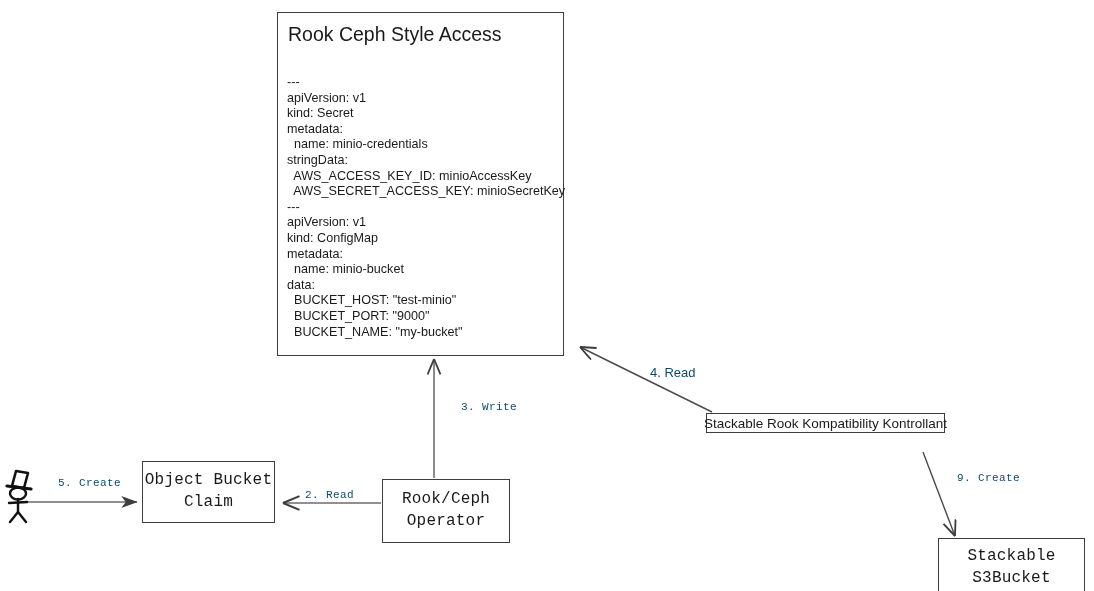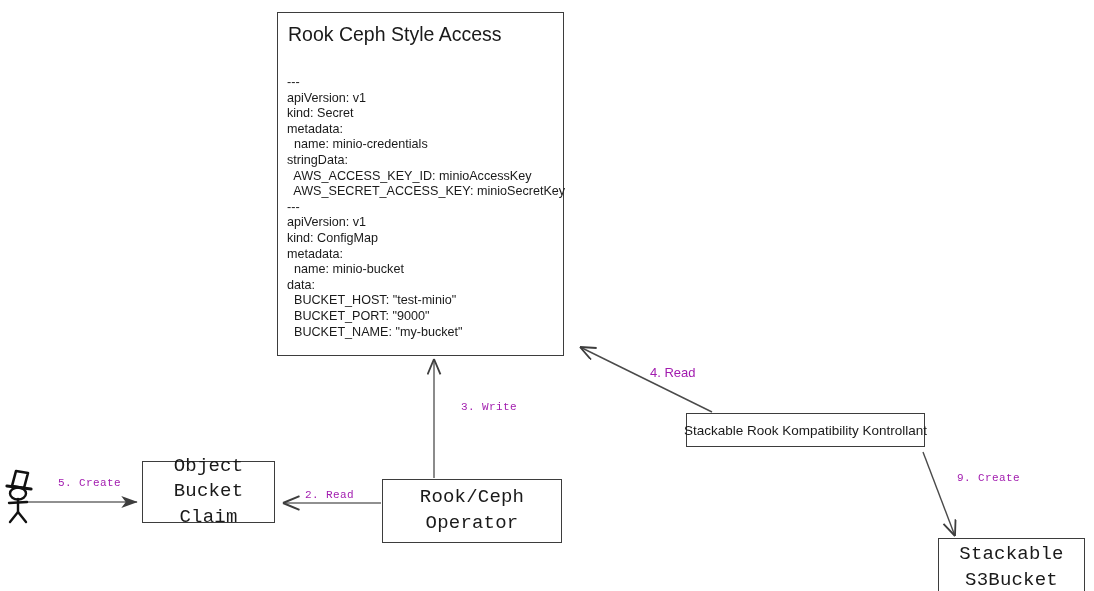--- a/index.html
+++ b/index.html
@@ -29,21 +29,21 @@
     pointer-events: none;
   }
   .node {
     position: absolute;
     box-sizing: border-box;
     border: 1.3px solid #3d3d3d;
     background: #ffffff;
   }
   .node-mono {
     font-family: "Liberation Mono", "DejaVu Sans Mono", monospace;
-    font-size: 19px;
+    font-size: 16px;
     color: #1a1a1a;
     display: flex;
     align-items: center;
     justify-content: center;
     text-align: center;
     line-height: 1.35;
     letter-spacing: 0.2px;
   }
   .node-sans {
     font-family: "Liberation Sans", sans-serif;
@@ -81,21 +81,21 @@
     font-family: "Liberation Sans", sans-serif;
     font-size: 12.6px;
     line-height: 15.6px;
     color: #1a1a1a;
     white-space: pre;
   }
 
   
   .edge-label {
     position: absolute;
-    color: #a21caf;
+    color: #0c4a6e;
     white-space: nowrap;
   }
   .lbl-mono {
     font-family: "Liberation Mono", "DejaVu Sans Mono", monospace;
     font-size: 11px;
     letter-spacing: 0.4px;
   }
   .lbl-sans {
     font-family: "Liberation Sans", sans-serif;
     font-size: 13px;
@@ -181,25 +181,25 @@
   BUCKET_HOST: "test-minio"
   BUCKET_PORT: "9000"
   BUCKET_NAME: "my-bucket"</div>
   </div>
 
   <div class="node node-mono" style="left:142px; top:461px; width:133px; height:62px;">
     <span style="white-space:pre-line;">Object Bucket
 Claim</span>
   </div>
 
-  <div class="node node-mono" style="left:382px; top:479px; width:180px; height:64px;">
+  <div class="node node-mono" style="left:382px; top:479px; width:128px; height:64px;">
     <span>Rook/Ceph Operator</span>
   </div>
 
-  <div class="node node-sans" style="left:686px; top:413px; width:239px; height:34px;">
+  <div class="node node-sans" style="left:706px; top:413px; width:239px; height:20px;">
     <span>Stackable Rook Kompatibility Kontrollant</span>
   </div>
 
   <div class="node node-mono" style="left:938px; top:538px; width:147px; height:60px;text-align:center;">
     <span>Stackable S3Bucket</span>
   </div>
 
   <div class="edge-label lbl-mono" style="left:58px; top:477px;">5. Create</div>
 
   <div class="edge-label lbl-mono" style="left:305px; top:489px;text-align:right;">2. Read</div>

